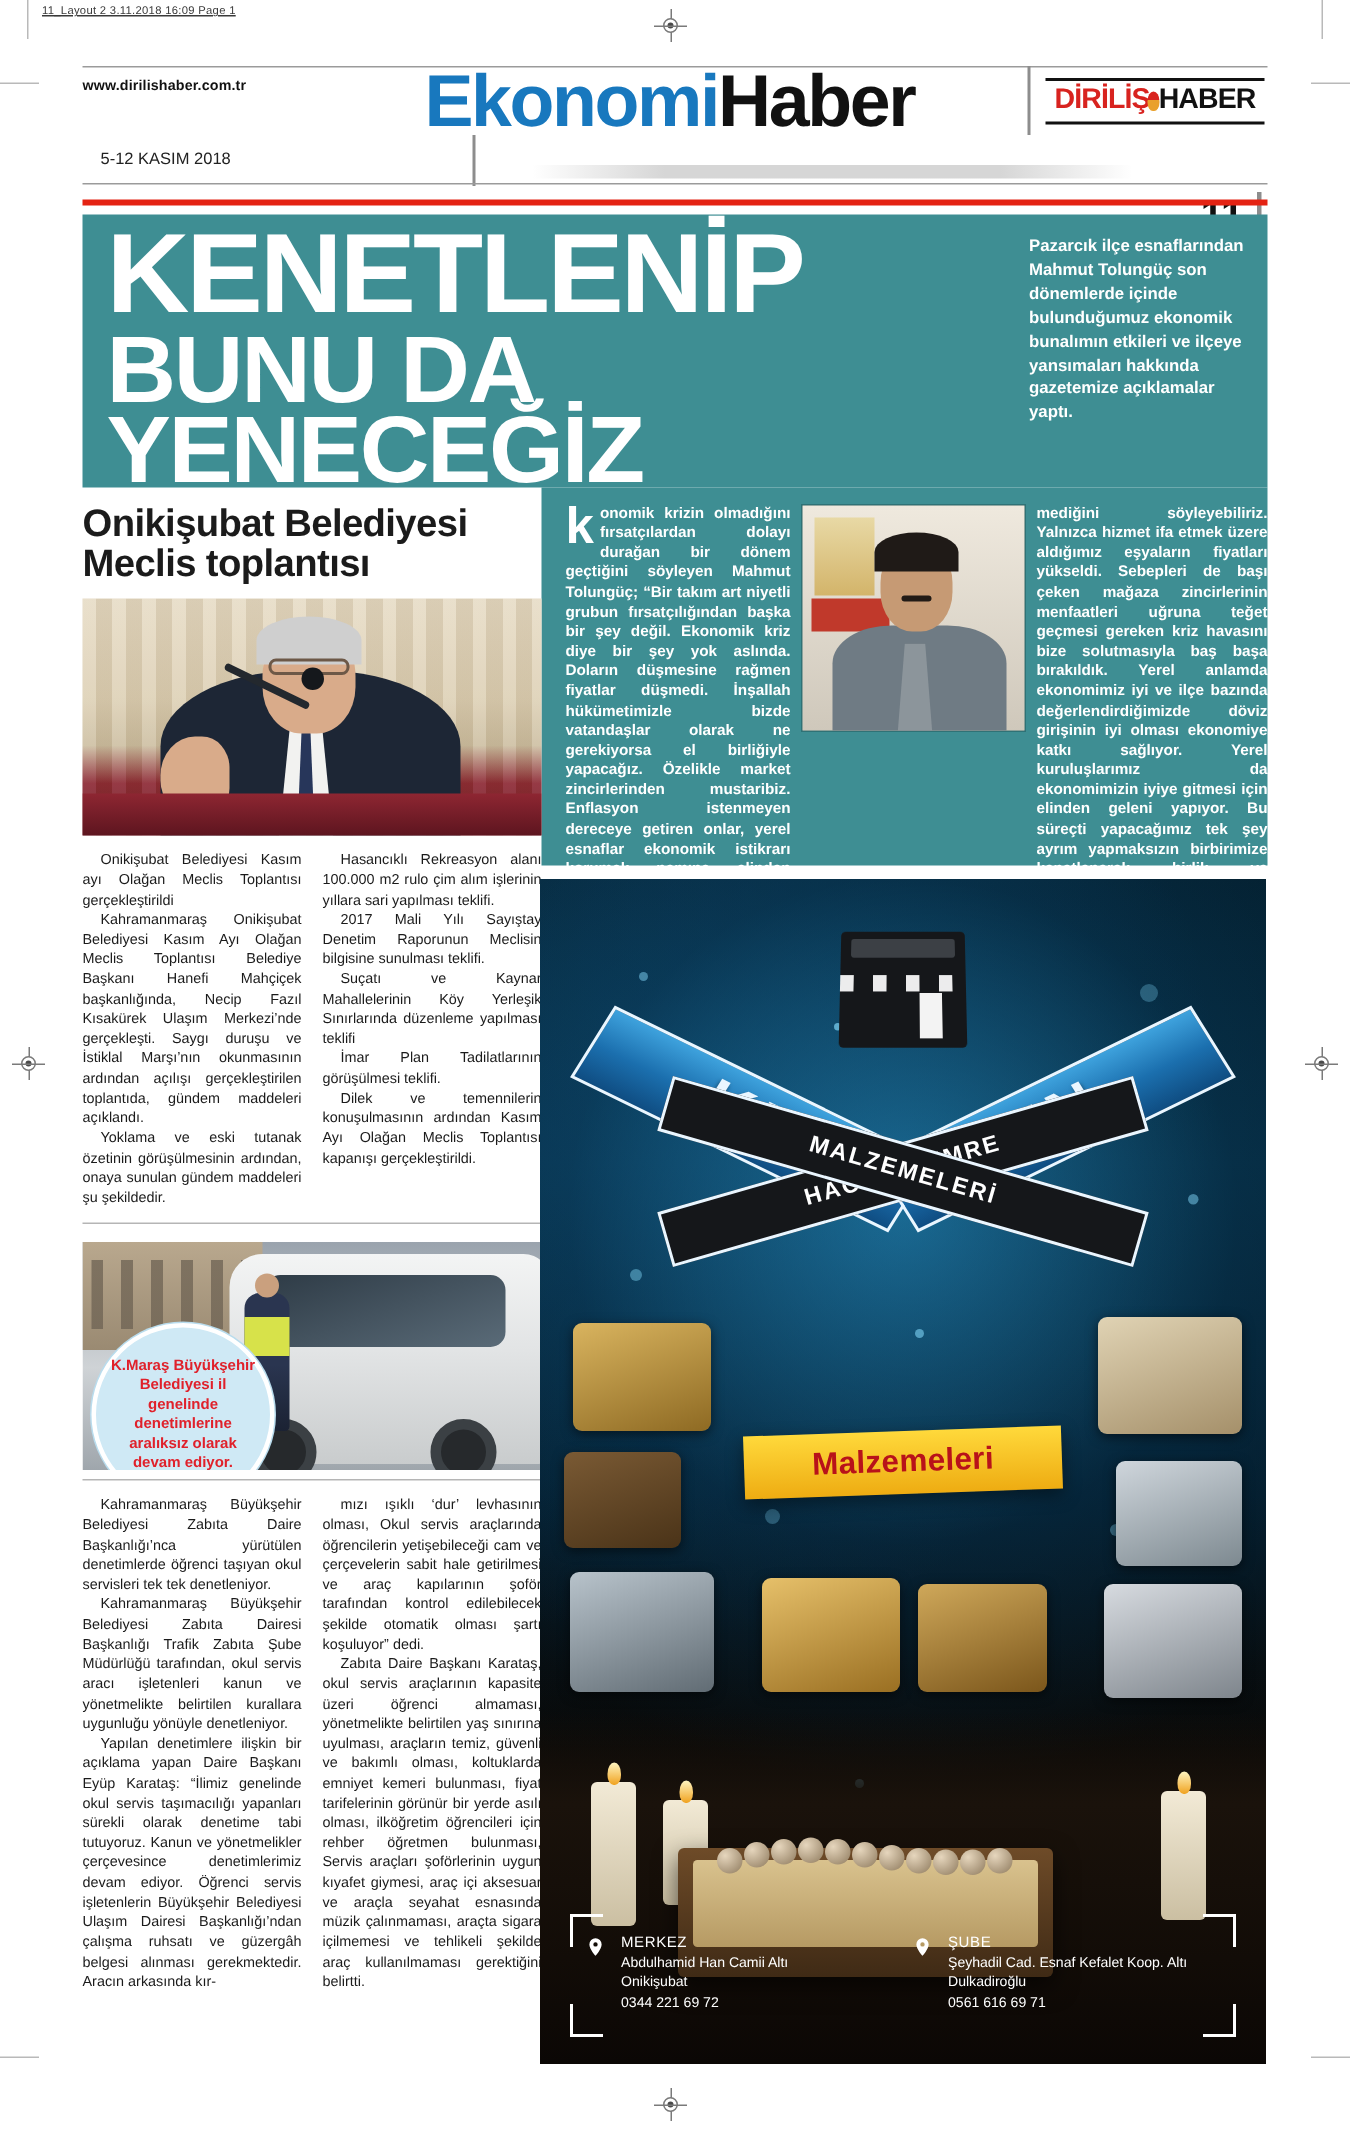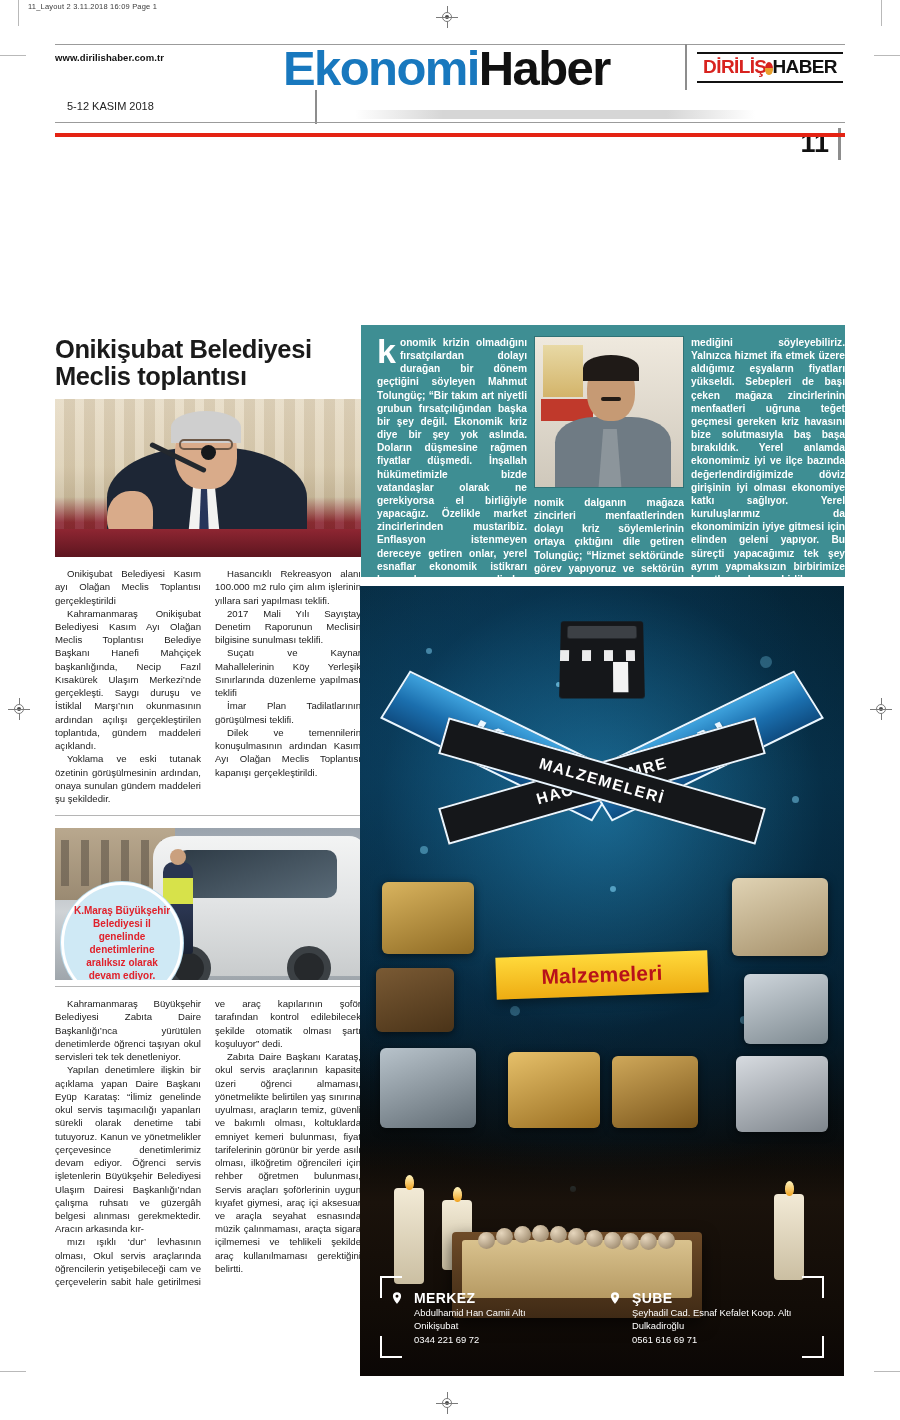--- a/index.html
+++ b/index.html
@@ -28,21 +28,21 @@
     margin:-5px 0 0 -5px; border:1.5px solid #7a7a7a; border-radius:50%;
     background:#fff;
   }
   .reg-dot {
     position:absolute; left:50%; top:50%; width:4px;height:4px;margin:-2px 0 0 -2px;
     background:#4a4a4a; border-radius:50%;
   }
   .slug {
     position:absolute; left:28px; top:2px;
     font-size:7.5px; color:#3a3a3a; letter-spacing:.2px;
-    font-family:"Liberation Sans", sans-serif; white-space:nowrap;
+    font-family:"Liberation Sans", sans-serif; white-space:nowrap;text-decoration:underline;
   }
 
   
   .masthead { position:absolute; left:55px; top:44px; width:790px; height:80px; }
   .site-url {
     position:absolute; left:0; top:8px;
     font-size:9.5px; font-weight:bold; color:#111; letter-spacing:.1px;
   }
   .mast-rule-top {
     position:absolute; left:0; top:0; width:100%; height:1px; background:#9b9b9b;
@@ -439,21 +439,21 @@
   .c-tl { left:0; top:0; border-right:none; border-bottom:none; }
   .c-tr { right:0; top:0; border-left:none; border-bottom:none; }
   .c-bl { left:0; bottom:0; border-right:none; border-top:none; }
   .c-br { right:0; bottom:0; border-left:none; border-top:none; }
   .contact-col { position:absolute; top:14px; width:210px; }
   .contact-col.c1 { left:34px; }
   .contact-col.c2 { left:252px; }
   .pin {
     position:absolute; left:-24px; top:1px; width:14px; height:14px;
   }
-  .contact-title { font-size:14px; font-weight:bold; letter-spacing:.4px; }
+  .contact-title { font-size:10px; font-weight:normal; letter-spacing:.4px; }
   .contact-line { font-size:9.4px; line-height:1.42; }
 
   
   .vrule {
     position:absolute; background:#b5b5b5; width:1px;
   }
 </style>
 </head>
 <body>
 
@@ -499,43 +499,47 @@
       <div class="txt">
         <span class="d1">DİRİLİŞ</span><span class="flame"></span><span class="d2">HABER</span>
       </div>
     </div>
     <div class="pageno">11</div>
     <div class="pageno-bar"></div>
   </div>
   <div class="mast-rule-mid"></div>
   <div class="red-bar"></div>
 
+  <div class="hero">
+    <div class="hero-head">
+      <span class="hero-l1">KENETLENİP</span>
+      <span class="hero-l2">BUNU DA YENECEĞİZ</span>
+    </div>
+    <div class="hero-deck">Pazarcık ilçe esnaflarından Mahmut Tolungüç son dönemlerde içinde bulunduğumuz ekonomik bunalımın etkileri ve ilçeye yansımaları hakkında gazetemize açıklamalar yaptı.</div>
+  </div>
 
   <div style="position:absolute;left:361px;top:325px;width:484px;height:252px;background:#3e8e93;"></div>
 
   <div class="art-cols">
     <div class="art-c art-c1">
       <p class="dropcap">konomik krizin olmadığını fırsatçılardan dolayı durağan bir dönem geçtiğini söyleyen Mahmut Tolungüç; “Bir takım art niyetli grubun fırsatçılığından başka bir şey değil. Ekonomik kriz diye bir şey yok aslında. Doların düşmesine rağmen fiyatlar düşmedi. İnşallah hükümetimizle bizde vatandaşlar olarak ne gerekiyorsa el birliğiyle yapacağız. Özelikle market zincirlerinden mustaribiz. Enflasyon istenmeyen dereceye getiren onlar, yerel esnaflar ekonomik istikrarı korumak namına elinden geleni fazlasıyla yapıyor. Milletin desteği ile ekonomi daha da iyiye gidiyor ve meyvelerini beraber yiyeceğiz” dedi.</p>
       <p class="ind">Teğet geçmesi gereken eko-</p>
     </div>
 
     <div class="expert-photo">
       <div class="ep-bg"></div>
       <div class="ep-poster"></div>
       <div class="ep-red"></div>
       <div class="ep-body"></div>
       <div class="ep-shirt"></div>
       <div class="ep-head"></div>
       <div class="ep-hair"></div>
       <div class="ep-mous"></div>
     </div>
 
-    <div class="art-c art-c2">
-      <p>nomik dalganın mağaza zincirleri menfaatlerinden dolayı kriz söylemlerinin ortaya çıktığını dile getiren Tolungüç; “Hizmet sektöründe görev yapıyoruz ve sektörün neredeyse hiç etkile-</p>
-    </div>
 
     <div class="art-c art-c3">
       <p>mediğini söyleyebiliriz. Yalnızca hizmet ifa etmek üzere aldığımız eşyaların fiyatları yükseldi. Sebepleri de başı çeken mağaza zincirlerinin menfaatleri uğruna teğet geçmesi gereken kriz havasını bize solutmasıyla baş başa bırakıldık. Yerel anlamda ekonomimiz iyi ve ilçe bazında değerlendirdiğimizde döviz girişinin iyi olması ekonomiye katkı sağlıyor. Yerel kuruluşlarımız da ekonomimizin iyiye gitmesi için elinden geleni yapıyor. Bu süreçti yapacağımız tek şey ayrım yapmaksızın birbirimize kenetlenerek birlik ve beraberlik içerisinde kenetlenerek bu güçlükleri de atlatacağız” ifadelerini kullandı.</p>
       <p class="byline">HABER MERKEZİ</p>
     </div>
   </div>
 
   <div class="left-col">
 
     <h2 class="sub-head">Onikişubat Belediyesi Meclis toplantısı</h2>
@@ -580,20 +584,21 @@
       <div class="bus-vest"></div>
       <div class="badge">
         <span>K.Maraş Büyükşehir Belediyesi il genelinde denetimlerine aralıksız olarak devam ediyor.</span>
       </div>
     </div>
 
     <div class="den-rule"></div>
 
     <div class="body-2col">
       <p>Kahramanmaraş Büyükşehir Belediyesi Zabıta Daire Başkanlığı’nca yürütülen denetimlerde öğrenci taşıyan okul servisleri tek tek denetleniyor.</p>
+      <p>Kahramanmaraş Büyükşehir Belediyesi Zabıta Dairesi Başkanlığı Trafik Zabıta Şube Müdürlüğü tarafından, okul servis aracı işletenleri kanun ve yönetmelikte belirtilen kurallara uygunluğu yönüyle denetleniyor.</p>
       <p>Yapılan denetimlere ilişkin bir açıklama yapan Daire Başkanı Eyüp Karataş: “İlimiz genelinde okul servis taşımacılığı yapanları sürekli olarak denetime tabi tutuyoruz. Kanun ve yönetmelikler çerçevesince denetimlerimiz devam ediyor. Öğrenci servis işletenlerin Büyükşehir Belediyesi Ulaşım Dairesi Başkanlığı’ndan çalışma ruhsatı ve güzergâh belgesi alınması gerekmektedir. Aracın arkasında kır-</p>
       <p>mızı ışıklı ‘dur’ levhasının olması, Okul servis araçlarında öğrencilerin yetişebileceği cam ve çerçevelerin sabit hale getirilmesi ve araç kapılarının şoför tarafından kontrol edilebilecek şekilde otomatik olması şartı koşuluyor” dedi.</p>
       <p>Zabıta Daire Başkanı Karataş, okul servis araçlarının kapasite üzeri öğrenci almaması, yönetmelikte belirtilen yaş sınırına uyulması, araçların temiz, güvenli ve bakımlı olması, koltuklarda emniyet kemeri bulunması, fiyat tarifelerinin görünür bir yerde asılı olması, ilköğretim öğrencileri için rehber öğretmen bulunması, Servis araçları şoförlerinin uygun kıyafet giymesi, araç içi aksesuar ve araçla seyahat esnasında müzik çalınmaması, araçta sigara içilmemesi ve tehlikeli şekilde araç kullanılmaması gerektiğini belirtti.</p>
     </div>
   </div>
 
   <div class="vrule" style="left:367px;top:586px;height:790px;"></div>
 
   <div class="ad">
     <div class="ad-bg"></div>

